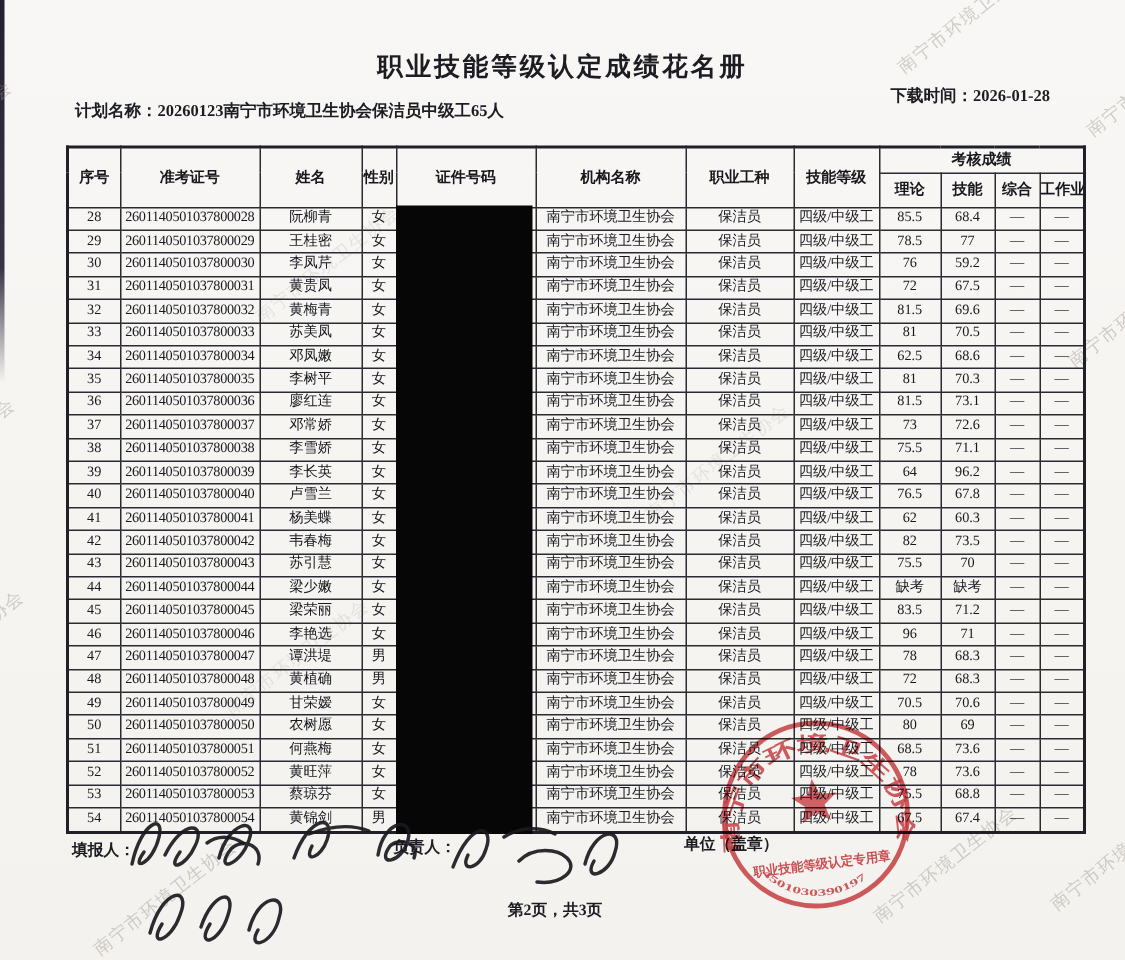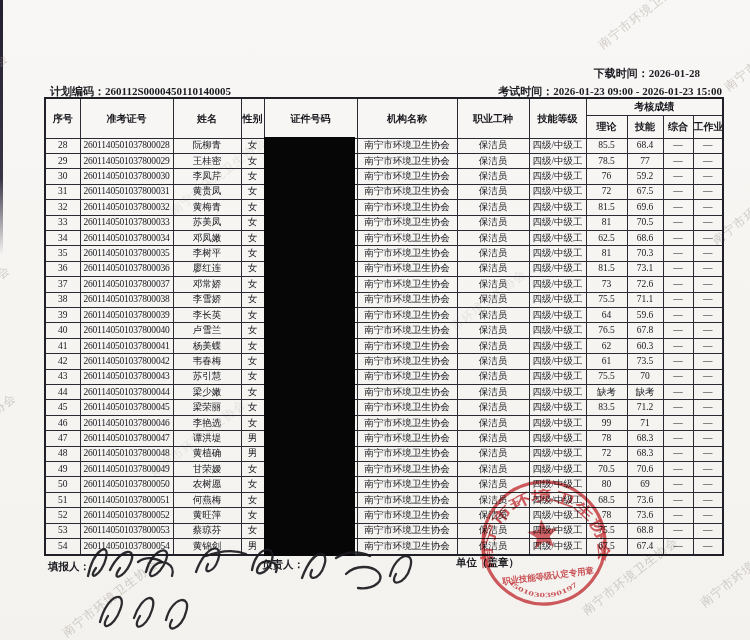--- a/index.html
+++ b/index.html
@@ -6,21 +6,21 @@
   body{width:750px;height:640px;overflow:hidden;font-family:"Liberation Serif","DejaVu Serif",serif;}
   .page{position:relative;width:750px;height:640px;background:linear-gradient(180deg,#f8f7f5 0%,#f5f4f1 60%,#f3f2ef 100%);overflow:hidden;color:#1c1c22;}
   .edge-strip{position:absolute;left:0;top:0;width:3px;height:255px;background:linear-gradient(180deg,#241f30 0%,#3a3345 70%,rgba(58,51,69,0) 100%);}
   
   .wm{position:absolute;font-size:12px;letter-spacing:1px;color:rgba(152,142,134,0.42);transform:rotate(-38deg);white-space:nowrap;pointer-events:none;}
   .wm.faint{color:rgba(160,152,144,0.20);}
   
   .title{position:absolute;left:0;top:33px;width:100%;text-align:center;font-size:17px;font-weight:700;letter-spacing:2px;}
   .meta{position:absolute;font-size:11px;font-weight:600;white-space:nowrap;}
   .m-plan{left:50px;top:66px;}
-  .m-download{right:50px;top:66px;}
+  .m-download{right:50px;top:56px;}
   .m-code{left:50px;top:84px;}
   .m-exam{right:28px;top:84px;}
   
   table.roster{position:absolute;left:44px;top:97px;width:678px;height:459px;border-collapse:collapse;table-layout:fixed;background:transparent;}
   table.roster th,table.roster td{border:1px solid #2a2a33;padding:0;font-size:9.5px;line-height:1.15;text-align:center;vertical-align:middle;color:#17171d;overflow:hidden;white-space:nowrap;}
   table.roster{border:2px solid #202028;}
   table.roster thead tr.h1{height:17px;}
   table.roster thead tr.h2{height:23px;}
   table.roster th{font-weight:600;font-size:10px;margin-left:12px;}
   th.wrap{white-space:normal;line-height:1.05;}
@@ -53,23 +53,23 @@
   <div class="wm" style="left:-98px;top:84px">南宁市环境卫生协会</div>
   <div class="wm" style="left:-96px;top:296px">南宁市环境卫生协会</div>
   <div class="wm" style="left:-90px;top:424px">南宁市环境卫生协会</div>
   <div class="wm" style="left:52px;top:590px">南宁市环境卫生协会</div>
   <div class="wm" style="left:572px;top:568px">南宁市环境卫生协会</div>
   <div class="wm" style="left:690px;top:560px">南宁市环境卫生协会</div>
   <div class="wm faint" style="left:160px;top:168px">南宁市环境卫生协会</div>
   <div class="wm faint" style="left:420px;top:300px">南宁市环境卫生协会</div>
   <div class="wm faint" style="left:140px;top:430px">南宁市环境卫生协会</div>
 
+  <div class="title">职业技能等级认定成绩花名册</div>
+  <div class="meta m-plan">计划名称：20260123南宁市环境卫生协会保洁员中级工65人</div>
   <div class="meta m-download">下载时间：2026-01-28</div>
-  <div class="meta m-code">计划编码：260112S0000450110140005</div>
-  <div class="meta m-exam">考试时间：2026-01-23 09:00 - 2026-01-23 15:00</div>
 
   <table class="roster">
     <colgroup>
       <col style="width:35px">
         <col style="width:93px">
         <col style="width:68px">
         <col style="width:23px">
       <col style="width:93px">
         <col style="width:100px">
         <col style="width:72px">
@@ -256,21 +256,21 @@
         <tr>
           <td class="c-no">39</td>
           <td class="c-ticket">2601140501037800039</td>
           <td class="c-name">李长英</td>
           <td class="c-gender">女</td>
           <td class="c-id"></td>
           <td class="c-org">南宁市环境卫生协会</td>
           <td class="c-occupation">保洁员</td>
           <td class="c-level">四级/中级工</td>
           <td class="c-theory">64</td>
-          <td class="c-skill">59.6</td>
+          <td class="c-skill">96.2</td>
           <td class="c-comp">—</td>
           <td class="c-work">—</td>
         </tr>
         <tr>
           <td class="c-no">40</td>
           <td class="c-ticket">2601140501037800040</td>
           <td class="c-name">卢雪兰</td>
           <td class="c-gender">女</td>
           <td class="c-id"></td>
           <td class="c-org">南宁市环境卫生协会</td>
@@ -297,21 +297,21 @@
         </tr>
         <tr>
           <td class="c-no">42</td>
           <td class="c-ticket">2601140501037800042</td>
           <td class="c-name">韦春梅</td>
           <td class="c-gender">女</td>
           <td class="c-id"></td>
           <td class="c-org">南宁市环境卫生协会</td>
           <td class="c-occupation">保洁员</td>
           <td class="c-level">四级/中级工</td>
-          <td class="c-theory">61</td>
+          <td class="c-theory">82</td>
           <td class="c-skill">73.5</td>
           <td class="c-comp">—</td>
           <td class="c-work">—</td>
         </tr>
         <tr>
           <td class="c-no">43</td>
           <td class="c-ticket">2601140501037800043</td>
           <td class="c-name">苏引慧</td>
           <td class="c-gender">女</td>
           <td class="c-id"></td>
@@ -353,21 +353,21 @@
         </tr>
         <tr>
           <td class="c-no">46</td>
           <td class="c-ticket">2601140501037800046</td>
           <td class="c-name">李艳选</td>
           <td class="c-gender">女</td>
           <td class="c-id"></td>
           <td class="c-org">南宁市环境卫生协会</td>
           <td class="c-occupation">保洁员</td>
           <td class="c-level">四级/中级工</td>
-          <td class="c-theory">99</td>
+          <td class="c-theory">96</td>
           <td class="c-skill">71</td>
           <td class="c-comp">—</td>
           <td class="c-work">—</td>
         </tr>
         <tr>
           <td class="c-no">47</td>
           <td class="c-ticket">2601140501037800047</td>
           <td class="c-name">谭洪堤</td>
           <td class="c-gender">男</td>
           <td class="c-id"></td>
@@ -478,20 +478,21 @@
           <td class="c-work">—</td>
         </tr>
       </tbody>
   </table>
 
   <div class="redact"></div>
 
   <div class="flabel f-filler">填报人：</div>
   <div class="flabel f-manager">负责人：</div>
   <div class="flabel f-unit">单位（盖章）</div>
+  <div class="f-page">第2页，共3页</div>
 
   <svg class="sig" style="left:80px;top:536px" width="110" height="58" viewBox="0 0 110 58">
     <path d="M8,40 C14,12 30,6 26,22 C22,40 6,46 16,32 M30,34 C42,10 58,12 50,28 C44,42 30,46 40,32 M58,26 C66,20 76,22 82,26"></path>
     <path d="M66,36 C72,12 92,8 86,24 C80,42 62,46 74,30 C82,22 96,28 92,40"></path>
   </svg>
   <svg class="sig" style="left:188px;top:534px" width="100" height="54" viewBox="0 0 100 54">
     <path d="M8,38 C18,10 36,8 30,26 C26,38 14,42 20,30 M18,22 C34,16 48,16 58,20"></path>
     <path d="M64,36 C68,12 88,10 84,26 C80,42 62,44 72,30 C78,24 92,28 88,38"></path>
   </svg>
   <svg class="sig" style="left:90px;top:580px" width="115" height="62" viewBox="0 0 115 62">

